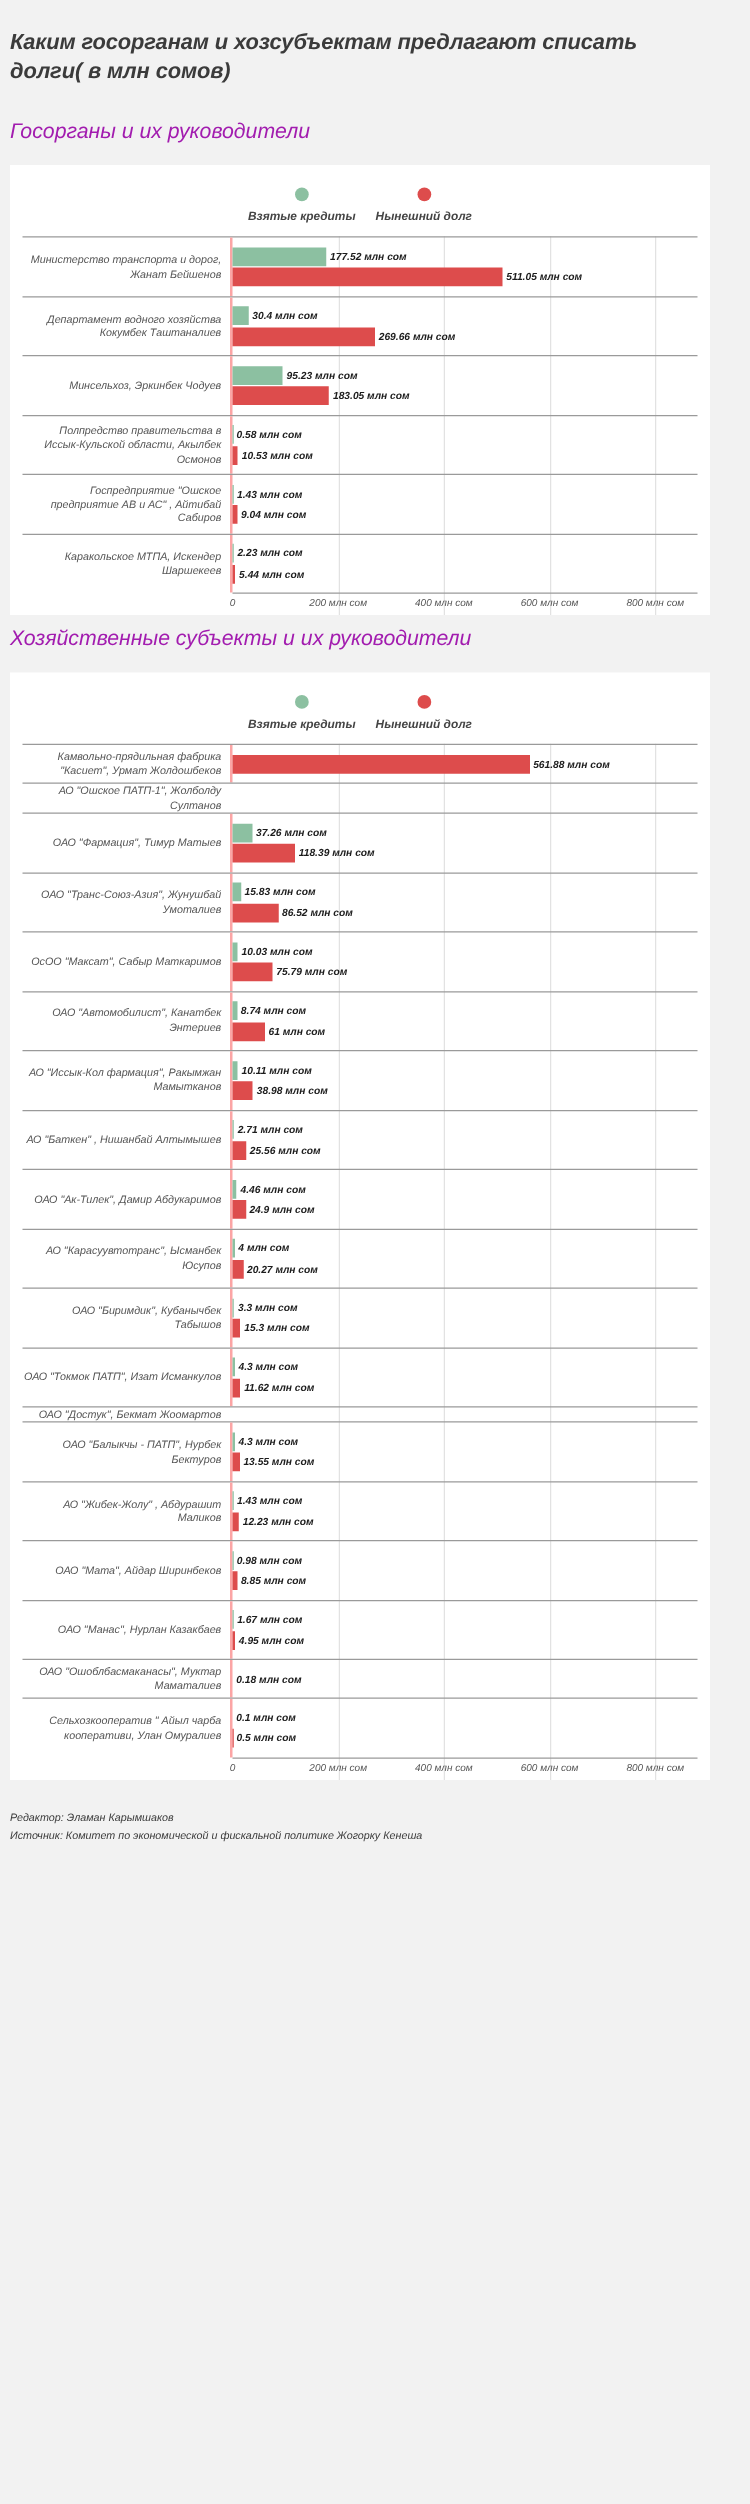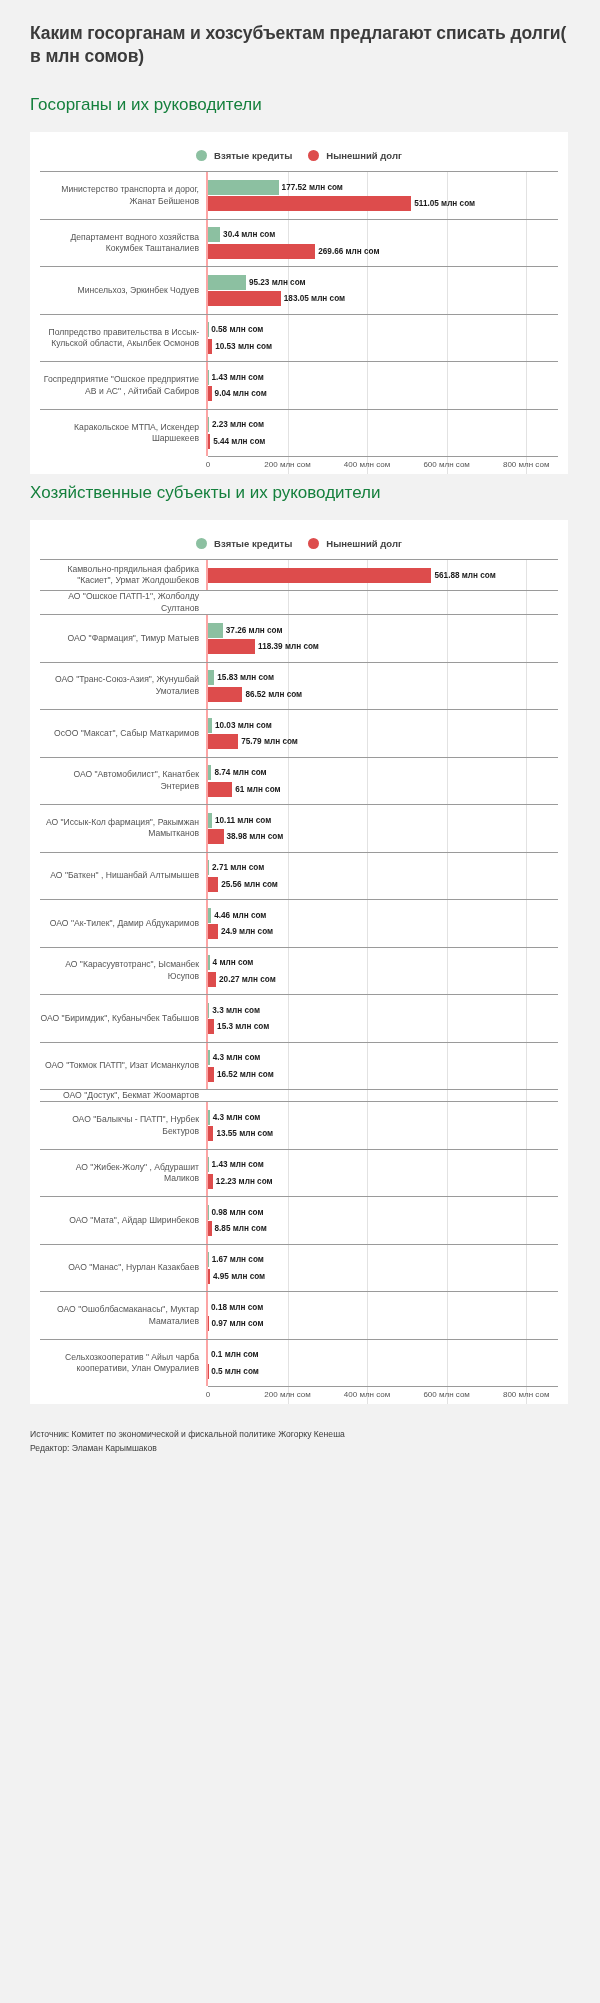--- a/index.html
+++ b/index.html
@@ -8,50 +8,51 @@
     width: 600px;
     background: #f2f2f2;
     font-family: "Liberation Sans", sans-serif;
     color: #333;
     -webkit-font-smoothing: antialiased;
   }
   .page {
     width: 594px;
     min-height: 2003px;
     background: #f2f2f2;
-    padding: 22px 26px 0 30px;
+    padding: 22px 26px 0 8px;
+    font-style: italic;
   }
   .headline {
     font-size: 17.5px;
     font-weight: bold;
     line-height: 1.32;
     color: #3b3b3b;
     letter-spacing: -0.1px;
     margin: 0 0 26px 0;
   }
   .section-title {
     font-size: 17px;
     font-weight: normal;
-    color: #15803d;
+    color: #a21caf;
     line-height: 1.3;
     margin: 0 0 16px 0;
   }
   .chart-card {
     background: #ffffff;
     padding: 10px 10px 0 10px;
     margin-bottom: 8px;
   }
   .legend {
     display: flex;
     justify-content: center;
     align-items: center;
     gap: 16px;
     padding: 8px 0 10px 0;
   }
-  .legend-item { display: flex; align-items: center; gap: 7px; }
+  .legend-item { display: flex; align-items: center; gap: 7px; flex-direction: column; }
   .legend-dot { width: 11px; height: 11px; border-radius: 50%; display: block; }
   .legend-label { font-size: 9.5px; font-weight: bold; color: #444; white-space: nowrap; }
 
   
   .plot { position: relative; }
   .rows { position: relative; }
   .row {
     position: relative;
     display: flex;
     align-items: center;
@@ -398,21 +399,21 @@
           </div>
           <div class="row">
             <div class="row-label">ОАО "Токмок ПАТП", Изат Исманкулов</div>
             <div class="row-bars">
               <div class="bar-line">
                 <div class="bar credit" style="width: 0.488636%; background: rgb(140, 192, 161);"></div>
                 <span class="bar-val">4.3 млн сом</span>
               </div>
               <div class="bar-line">
                 <div class="bar debt" style="width: 1.70341%; background: rgb(221, 76, 76);"></div>
-                <span class="bar-val">16.52 млн сом</span>
+                <span class="bar-val">11.62 млн сом</span>
               </div>
             </div>
           </div>
           <div class="row">
             <div class="row-label">ОАО "Достук", Бекмат Жоомартов</div>
           </div>
           <div class="row">
             <div class="row-label">ОАО "Балыкчы - ПАТП", Нурбек Бектуров</div>
             <div class="row-bars">
               <div class="bar-line">
@@ -463,24 +464,20 @@
                 <span class="bar-val">4.95 млн сом</span>
               </div>
             </div>
           </div>
           <div class="row">
             <div class="row-label">ОАО "Ошоблбасмаканасы", Муктар Маматалиев</div>
             <div class="row-bars">
               <div class="bar-line">
                 <div class="bar credit" style="width: 0.0204545%; background: rgb(140, 192, 161);"></div>
                 <span class="bar-val">0.18 млн сом</span>
-              </div>
-              <div class="bar-line">
-                <div class="bar debt" style="width: 0.110227%; background: rgb(221, 76, 76);"></div>
-                <span class="bar-val">0.97 млн сом</span>
               </div>
             </div>
           </div>
           <div class="row">
             <div class="row-label">Сельхозкооператив " Айыл чарба кооперативи, Улан Омуралиев</div>
             <div class="row-bars">
               <div class="bar-line">
                 <div class="bar credit" style="width: 0.0113636%; background: rgb(140, 192, 161);"></div>
                 <span class="bar-val">0.1 млн сом</span>
               </div>
@@ -495,16 +492,16 @@
           <span class="tick" style="left: 0%; transform: translateX(-50%);">0</span>
           <span class="tick" style="left: 22.7273%;">200 млн сом</span>
           <span class="tick" style="left: 45.4545%;">400 млн сом</span>
           <span class="tick" style="left: 68.1818%;">600 млн сом</span>
           <span class="tick" style="left: 90.9091%;">800 млн сом</span>
         </div>
     </div>
   </div>
 
   <div class="footer">
+    <div>Редактор: Эламан Карымшаков</div>
     <div>Источник: Комитет по экономической и фискальной политике Жогорку Кенеша</div>
-    <div>Редактор: Эламан Карымшаков</div>
   </div>
 </div>
 
 </body></html>

